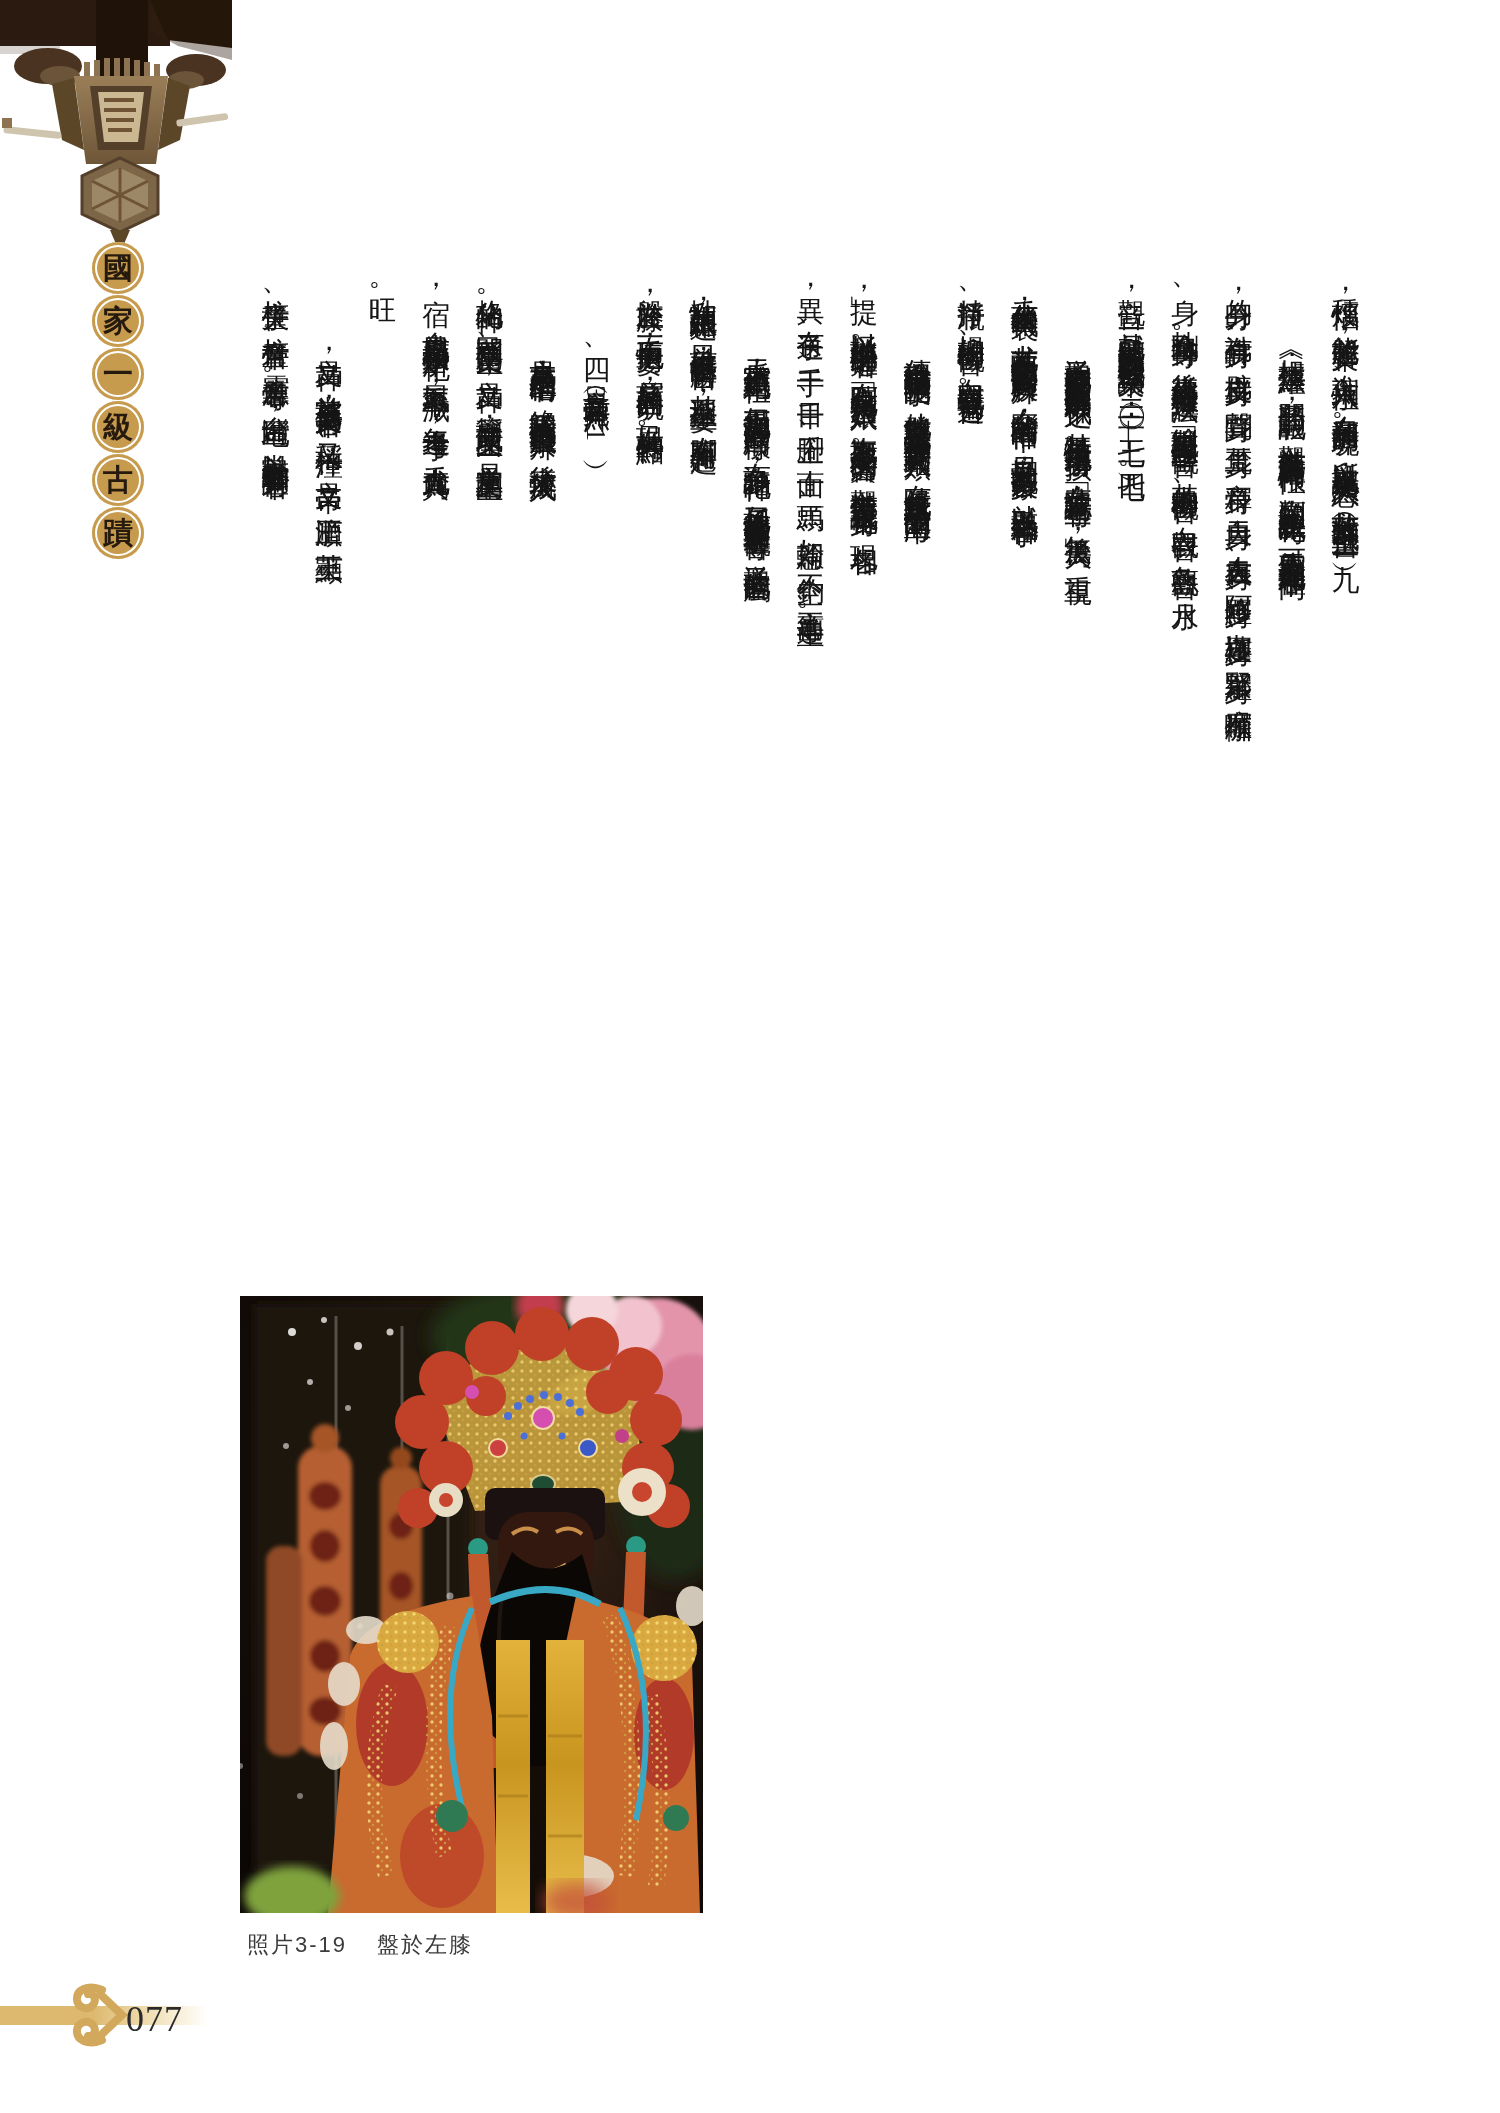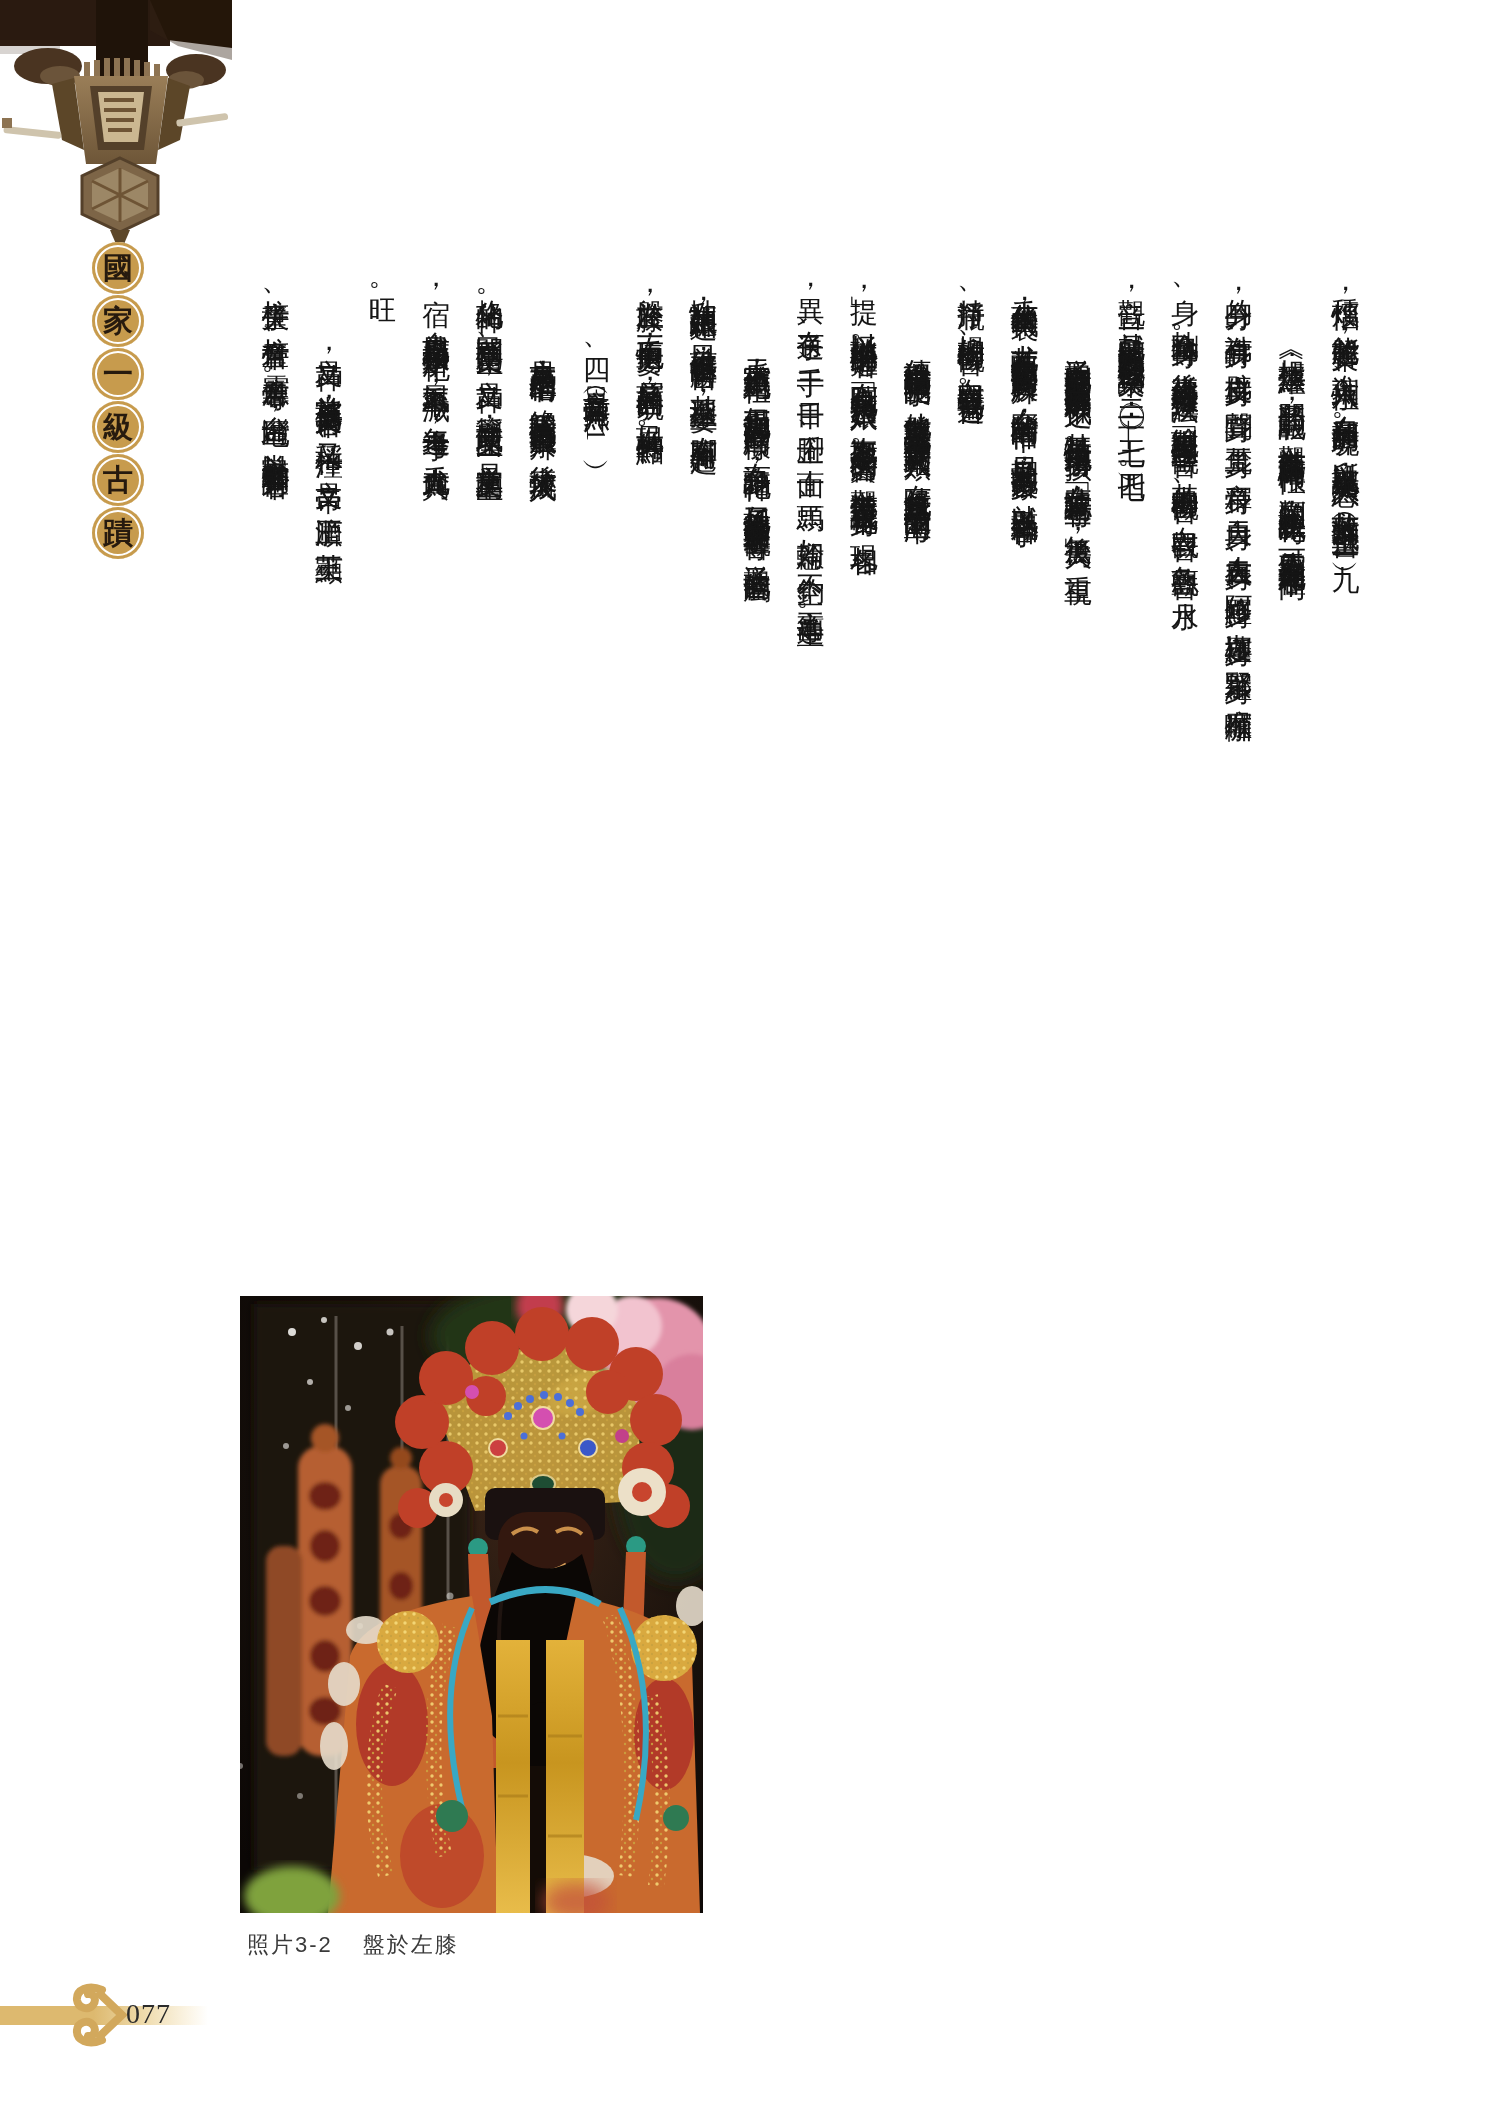--- a/index.html
+++ b/index.html
@@ -26,21 +26,21 @@
   
   .figure-photo{position:absolute;left:240px;top:1296px;width:463px;height:617px;}
   .figure-caption{position:absolute;left:247px;top:1930px;display:flex;gap:30px;
       font-family:"Liberation Sans","DejaVu Sans",sans-serif;
       font-size:22px;color:#3a3a3a;letter-spacing:2px;}
 
   
   .footer-bar{position:absolute;left:0;top:2006px;width:208px;height:19px;
       background:linear-gradient(to right,#DDB96F 0%,#DDB96F 45%,#EFDCAE 70%,#FBF4E4 90%,#ffffff 100%);}
   .knot{position:absolute;left:72px;top:1982px;}
-  .page-number{position:absolute;left:126px;top:1998px;font-size:28px;color:#2b2b2b;
+  .page-number{position:absolute;left:126px;top:1998px;font-size:36px;color:#2b2b2b;
       font-family:"Liberation Serif","DejaVu Serif",serif;letter-spacing:1px;}
 </style>
 </head>
 <body>
 
 <div class="page">
 
   <svg class="corner-photo" width="232" height="244" viewBox="0 0 232 244">
     <defs>
       <linearGradient id="wood" x1="0" y1="0" x2="0" y2="1">
@@ -281,21 +281,21 @@
     <rect x="278" y="470" width="54" height="147" fill="#140c06"></rect>
     <rect x="256" y="344" width="34" height="273" fill="url(#sash)"></rect>
     <rect x="306" y="344" width="38" height="273" fill="url(#sash)"></rect>
     <path d="M258,420 h30 M258,500 h30 M308,440 h34 M308,540 h34" stroke="#a87a18" stroke-width="3" opacity="0.6"></path>
 
     <ellipse cx="52" cy="600" rx="48" ry="30" fill="#7fa23e" filter="url(#b5)"></ellipse>
     <ellipse cx="336" cy="606" rx="34" ry="20" fill="#c2503a" filter="url(#b9)" opacity="0.75"></ellipse>
   </svg>
 
   <div class="figure-caption">
-    <span>照片3-2</span>
+    <span>照片3-19</span>
     <span>盤於左膝</span>
   </div>
 
   <div class="footer-bar"></div>
   <svg class="knot" width="56" height="66" viewBox="0 0 56 66">
     <g fill="none" stroke="#D2A85C" stroke-width="8" stroke-linecap="round">
       <path d="M30,8 C16,2 4,8 5,18 C6,26 16,29 21,23 C25,18 22,11 16,12"></path>
       <path d="M30,58 C16,64 4,58 5,48 C6,40 16,37 21,43 C25,48 22,55 16,54"></path>
       <path d="M28,12 L50,33 L28,54"></path>
     </g>

